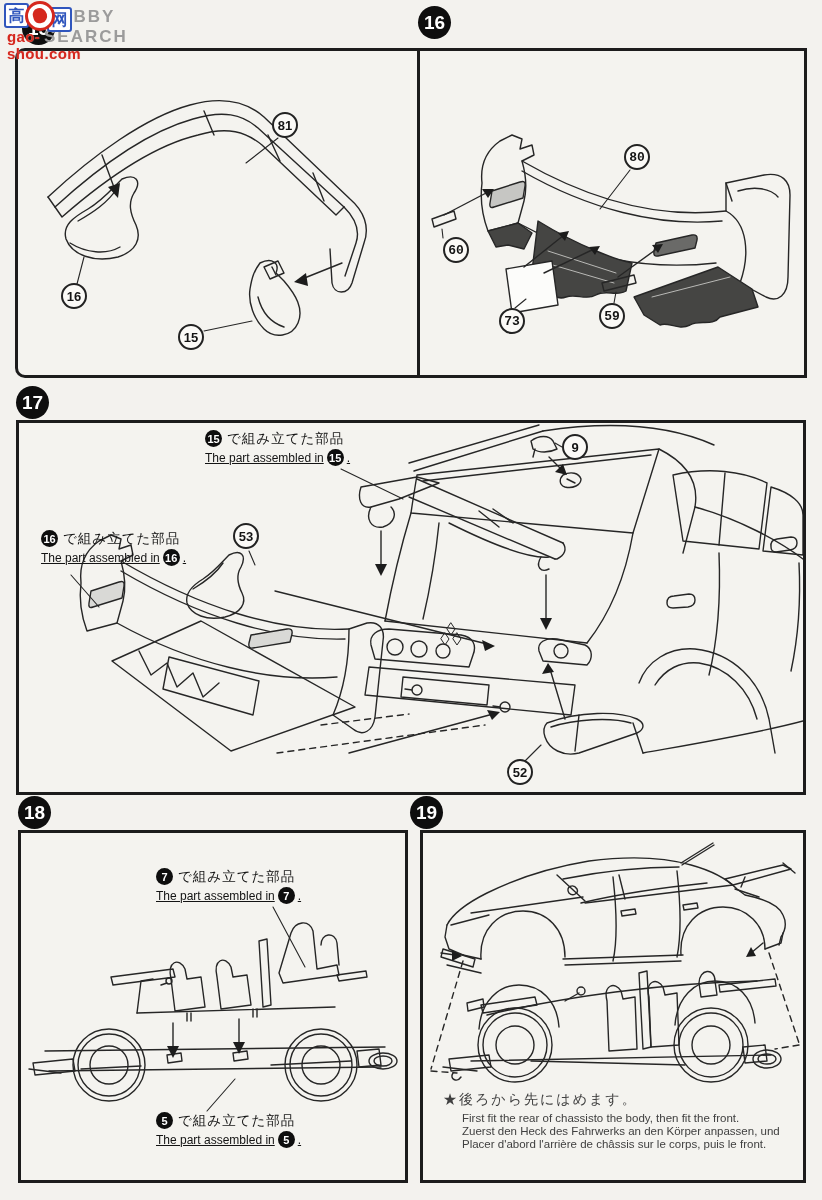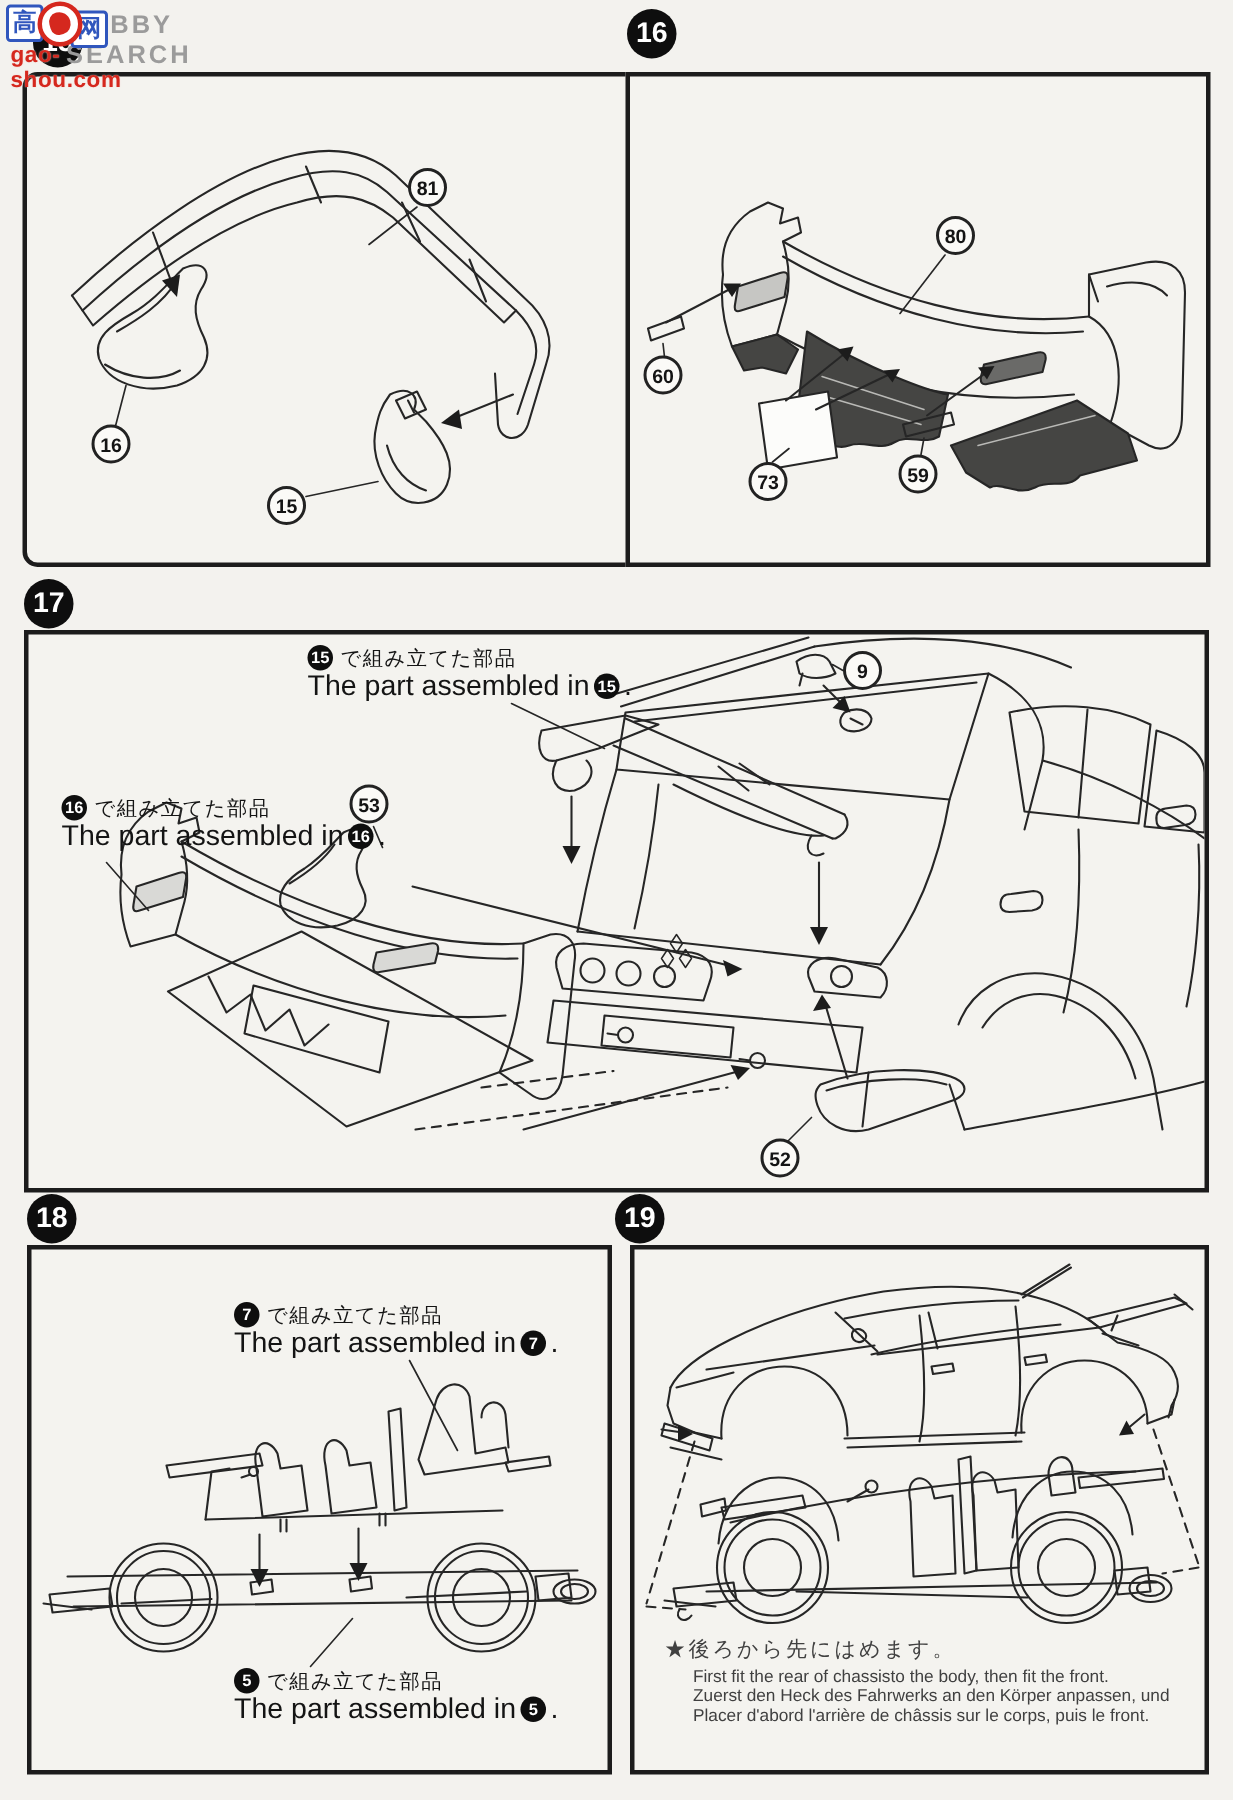--- a/index.html
+++ b/index.html
@@ -17,21 +17,21 @@
 
   
   .part-badge{position:absolute;width:26px;height:26px;border:2px solid #222;border-radius:50%;
     background:#fbfaf7;color:#141414;display:flex;align-items:center;justify-content:center;
     font-size:13px;font-weight:bold;z-index:3;box-sizing:border-box;}
 
   
   .callout{position:absolute;color:#141414;white-space:nowrap;z-index:3;}
   .co-line{display:flex;align-items:center;gap:5px;height:19px;}
   .co-jp{font-size:13.5px;letter-spacing:1px;}
-  .co-en{font-size:19px;}
+  .co-en{font-size:12px;text-decoration:underline;}
   .mini-badge{display:inline-flex;width:17px;height:17px;border-radius:50%;background:#0e0e0e;
     color:#fff;font-size:11px;font-weight:bold;align-items:center;justify-content:center;flex:0 0 17px;}
 
   
   .note{position:absolute;color:#404040;z-index:3;}
   .note .jp{font-size:14px;letter-spacing:2px;margin-bottom:3px;}
   .note .ln{font-size:11.5px;line-height:13px;margin-left:19px;}
 
   
   .watermark{position:absolute;left:0;top:0;z-index:2;}
@@ -98,21 +98,21 @@
       <g fill="#1c1c1c" stroke="none">
         <polygon points="100,147 90,136 102,132"></polygon>
         <polygon points="276,231 288,222 290,235"></polygon>
       </g>
     </svg>
     <div class="part-badge" style="left:254px;top:61px;">81</div>
     <div class="part-badge" style="left:43px;top:232px;">16</div>
     <div class="part-badge" style="left:160px;top:273px;">15</div>
   </div>
 
-  <div class="panel" style="left:417px;top:48px;width:390px;height:330px;">
+  <div class="panel" style="left:417px;top:48px;width:390px;height:330px;font-family:Liberation Mono, monospace;">
     <svg width="384" height="324" viewBox="0 0 384 324">
       <g fill="none" stroke="#262626" stroke-width="1.4" stroke-linecap="round" stroke-linejoin="round">
 
         <path d="M62,132 C60,114 66,100 80,90 L92,84 L102,88 L100,98 L112,94 L114,104 L102,110 C106,124 107,138 104,150 L98,172 L68,180 C62,164 60,148 62,132 Z"></path>
         <path d="M72,140 L100,131 Q106,129 105,135 L103,147 L74,156 Q69,158 70,152 Z" fill="#c6c6c3"></path>
         <path d="M68,180 L98,172 L112,182 L104,198 L88,194 L76,196 Z" fill="#454543"></path>
 
         <path d="M102,110 C168,148 238,168 306,160"></path>
         <path d="M102,120 C168,158 238,176 302,170"></path>
         <path d="M98,172 C160,206 222,220 296,212"></path>
@@ -145,21 +145,21 @@
         <path d="M198,226 L238,197"></path>
       </g>
       <g fill="#1c1c1c" stroke="none">
         <polygon points="74,138 62,138 68,147"></polygon>
         <polygon points="149,180 138,182 145,190"></polygon>
         <polygon points="180,195 169,196 175,204"></polygon>
         <polygon points="243,193 232,194 238,202"></polygon>
       </g>
     </svg>
     <div class="part-badge" style="left:204px;top:93px;">80</div>
-    <div class="part-badge" style="left:9px;top:186px;">60</div>
+    <div class="part-badge" style="left:23px;top:186px;">60</div>
     <div class="part-badge" style="left:79px;top:257px;">73</div>
     <div class="part-badge" style="left:179px;top:252px;">59</div>
   </div>
 
   <div class="panel" style="left:16px;top:420px;width:790px;height:375px;">
     <svg width="784" height="369" viewBox="0 0 784 369">
       <g fill="none" stroke="#262626" stroke-width="1.4" stroke-linecap="round" stroke-linejoin="round">
 
         <path d="M390,40 L520,2"></path>
           <path d="M395,48 L524,8"></path>

